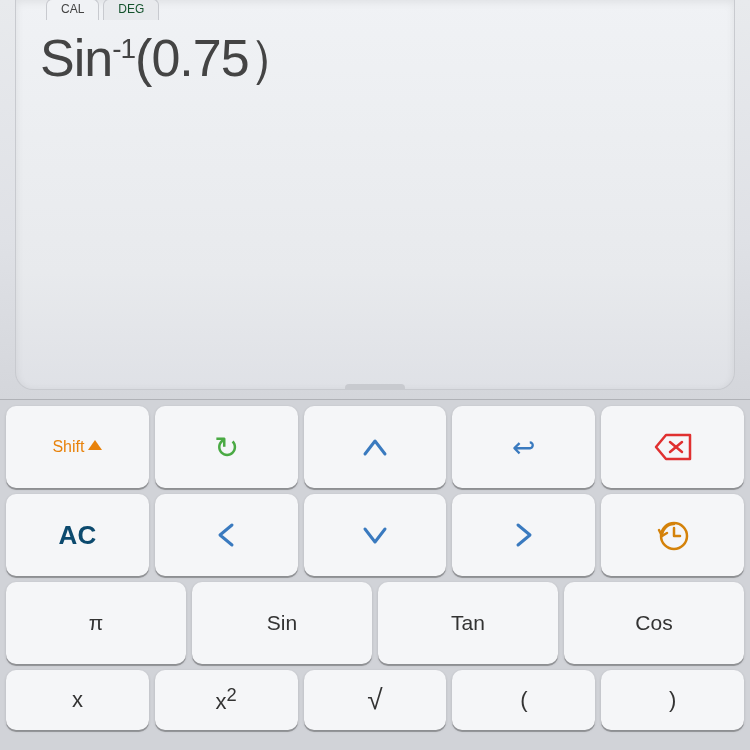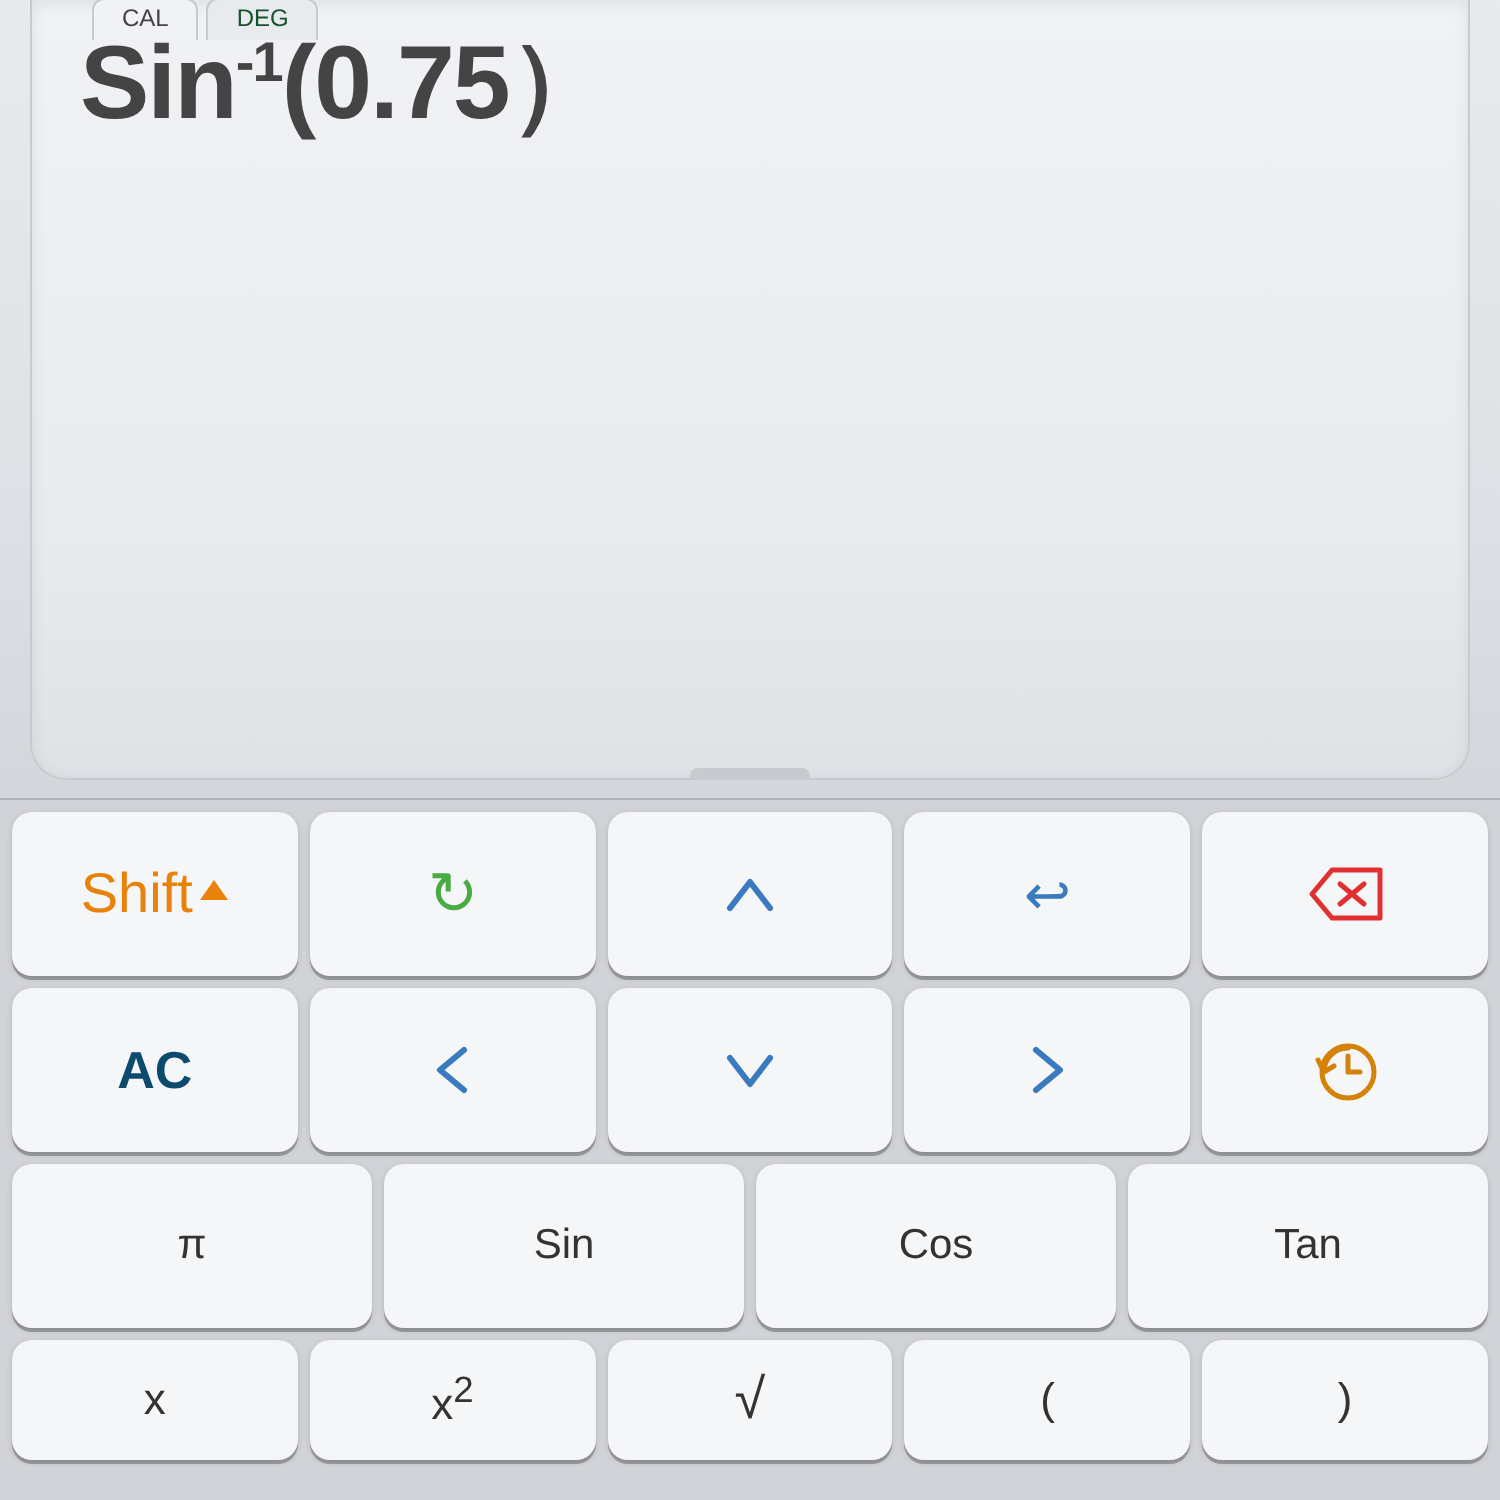--- a/index.html
+++ b/index.html
@@ -51,24 +51,24 @@
       margin-right: 4px;
     }
 
     .mode-tab.active {
       background: #f0f2f5;
       color: #444;
     }
 
     .expression {
       position: absolute;
-      top: 7px;
+      top: 24px;
       left: 24px;
       font-size: 52px;
-      font-weight: 700;
+      font-weight: 400;
       color: #444;
       letter-spacing: -1px;
       text-align: right;
     }
 
     .expression sup {
       font-size: 28px;
       vertical-align: super;
       line-height: 0;
     }
@@ -122,21 +122,21 @@
       position: relative;
       box-shadow: 0 2px 0 rgba(0,0,0,0.25), 0 1px 3px rgba(0,0,0,0.15);
       transition: filter 0.1s;
       background: #f5f6f8;
       color: #333;
     }
 
     
     .key-shift {
       color: #e8820a;
-      font-size: 28px;
+      font-size: 16px;
       font-weight: 500;
     }
 
     .shift-arrow {
       display: inline-block;
       width: 0;
       height: 0;
       border-left: 7px solid transparent;
       border-right: 7px solid transparent;
       border-bottom: 10px solid #e8820a;
@@ -277,25 +277,25 @@
   </div>
 
   <div class="key-row">
     <button class="key key-func">
       <span>π</span>
     </button>
     <button class="key key-func">
       <span>Sin</span>
     </button>
     <button class="key key-func">
+      <span>Tan</span>
+    </button>
+    <button class="key key-func">
       <span>Cos</span>
     </button>
-    <button class="key key-func">
-      <span>Tan</span>
-    </button>
   </div>
 
   <div class="partial-row">
     <button class="partial-key">
       <span>x</span>
     </button>
     <button class="partial-key">
       <span>x<sup>2</sup></span>
     </button>
     <button class="partial-key">

